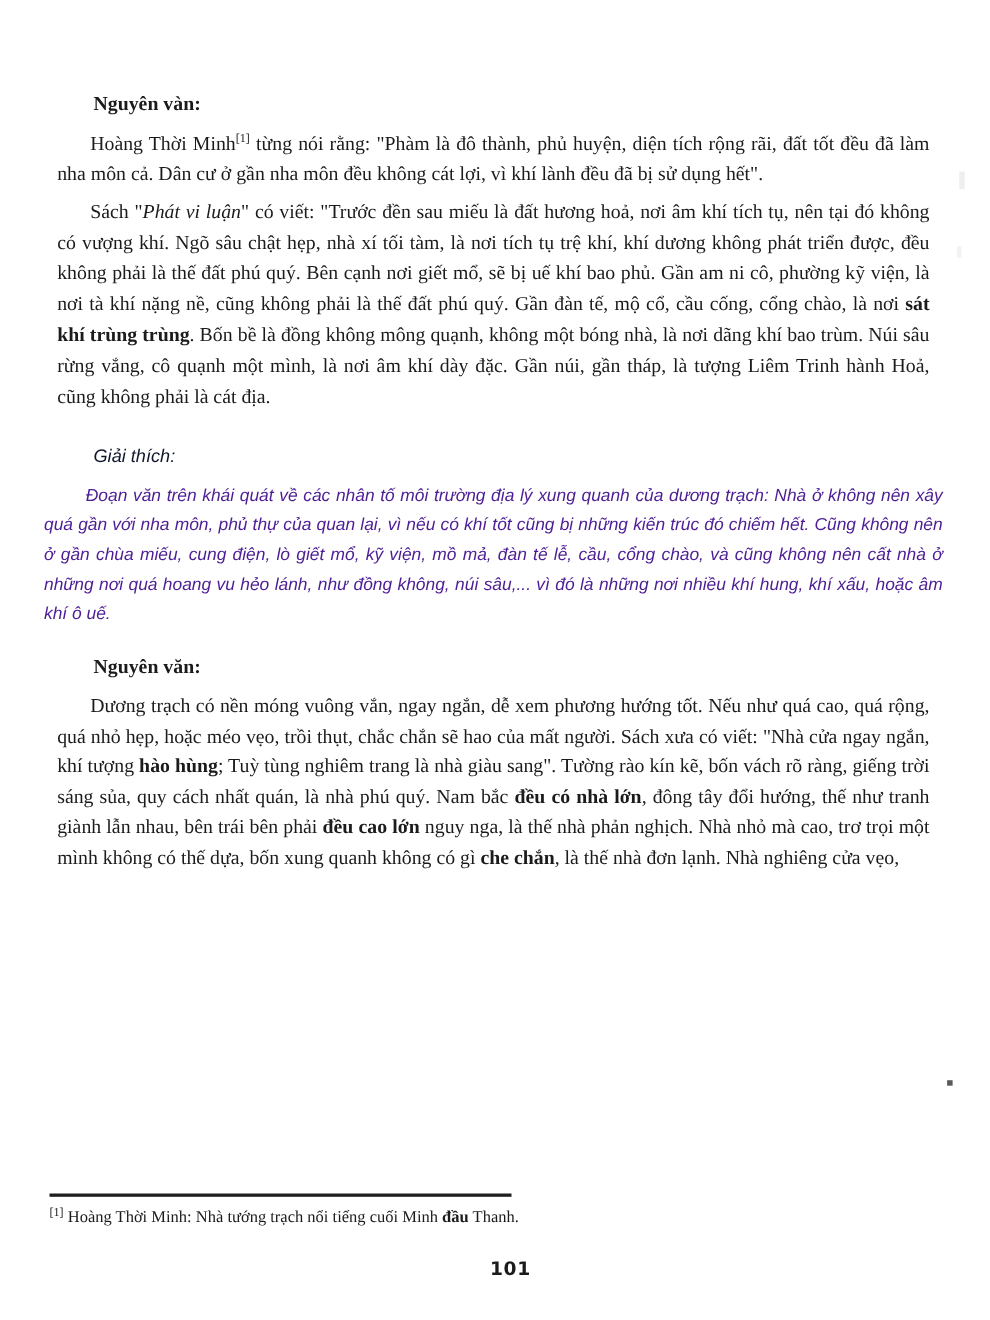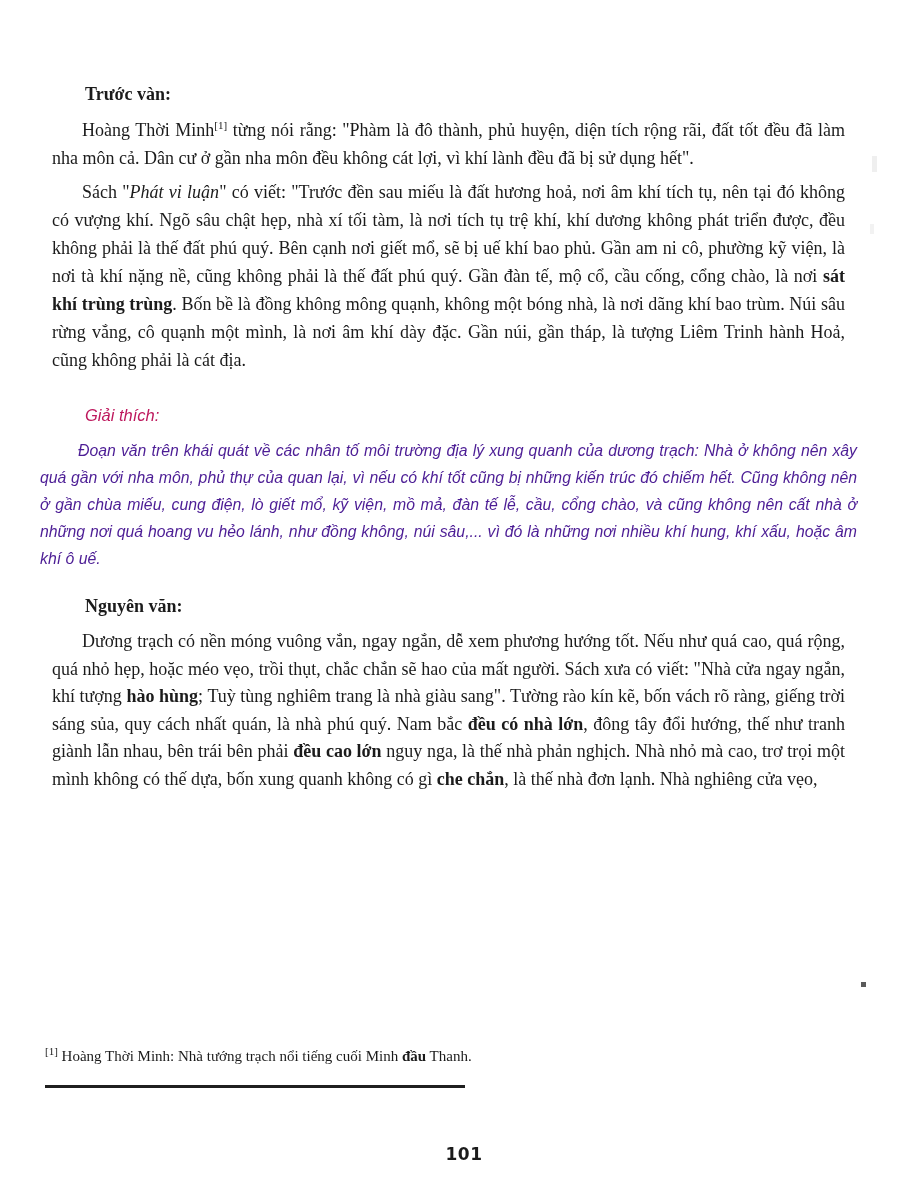--- a/index.html
+++ b/index.html
@@ -42,41 +42,41 @@
     font-size: 11px;
     line-height: 0;
     vertical-align: super;
   }
   .explain-head {
     font-style: italic;
     font-family: "Liberation Sans", sans-serif;
     font-size: 16.5px;
     font-weight: normal;
     margin: 32px 0 12px 33px;
-    color: #be185d;
+    color: #0f172a;
   }
   .explain {
     font-style: italic;
     font-family: "Liberation Sans", sans-serif;
     font-size: 15.8px;
     line-height: 27px;
     text-align: justify;
     text-indent: 38px;
     margin: 0 -12px 24px -12px;
     color: #4c1d95;
   }
   .footnote-rule {
     position: absolute;
     left: 45px; top: 1085px;
     width: 420px; height: 0;
     border-top: 3px solid #1f1f1f;
   }
   .footnote {
     position: absolute;
-    left: 45px; top: 1045px;
+    left: 45px; top: 1096px;
     width: 800px;
     font-size: 15px;
     line-height: 22px;
   }
   .page-num {
     position: absolute;
     left: 0; top: 1144px;
     width: 850px;
     text-align: center;
     font-family: "DejaVu Sans", sans-serif;
@@ -89,21 +89,21 @@
   .speck.dark { left: 861px; top: 982px; width: 5px; height: 5px; background: #5a5a5a; }
   .speck.faint-a { left: 872px; top: 156px; width: 5px; height: 16px; background: #efefef; }
   .speck.faint-b { left: 870px; top: 224px; width: 4px; height: 10px; background: #f2f2f2; }
 </style>
 </head>
 <body>
 
 <div class="content">
 
 
-  <div class="subhead">Trước vàn:</div>
+  <div class="subhead">Nguyên vàn:</div>
 
   <p class="body-par"><span>Hoàng Thời Minh</span><sup>[1]</sup><span> từng nói rằng: "Phàm là đô thành, phủ huyện, diện tích rộng rãi, đất tốt đều đã làm nha môn cả. Dân cư ở gần nha môn đều không cát lợi, vì khí lành đều đã bị sử dụng hết".</span></p>
 
   <p class="body-par"><span>Sách "</span><span style="font-style: italic;">Phát vi luận</span><span>" có viết: "Trước đền sau miếu là đất hương hoả, nơi âm khí tích tụ, nên tại đó không có vượng khí. Ngõ sâu chật hẹp, nhà xí tối tàm, là nơi tích tụ trệ khí, khí dương không phát triển được, đều không phải là thế đất phú quý. Bên cạnh nơi giết mổ, sẽ bị uế khí bao phủ. Gần am ni cô, phường kỹ viện, là nơi tà khí nặng nề, cũng không phải là thế đất phú quý. Gần đàn tế, mộ cổ, cầu cống, cổng chào, là nơi </span><span style="font-weight: bold;">sát khí trùng trùng</span><span>. Bốn bề là đồng không mông quạnh, không một bóng nhà, là nơi dãng khí bao trùm. Núi sâu rừng vắng, cô quạnh một mình, là nơi âm khí dày đặc. Gần núi, gần tháp, là tượng Liêm Trinh hành Hoả, cũng không phải là cát địa.</span></p>
 
   <div class="explain-head">Giải thích:</div>
 
   <p class="explain">Đoạn văn trên khái quát về các nhân tố môi trường địa lý xung quanh của dương trạch: Nhà ở không nên xây quá gần với nha môn, phủ thự của quan lại, vì nếu có khí tốt cũng bị những kiến trúc đó chiếm hết. Cũng không nên ở gần chùa miếu, cung điện, lò giết mổ, kỹ viện, mồ mả, đàn tế lễ, cầu, cổng chào, và cũng không nên cất nhà ở những nơi quá hoang vu hẻo lánh, như đồng không, núi sâu,... vì đó là những nơi nhiều khí hung, khí xấu, hoặc âm khí ô uế.</p>
 
 

